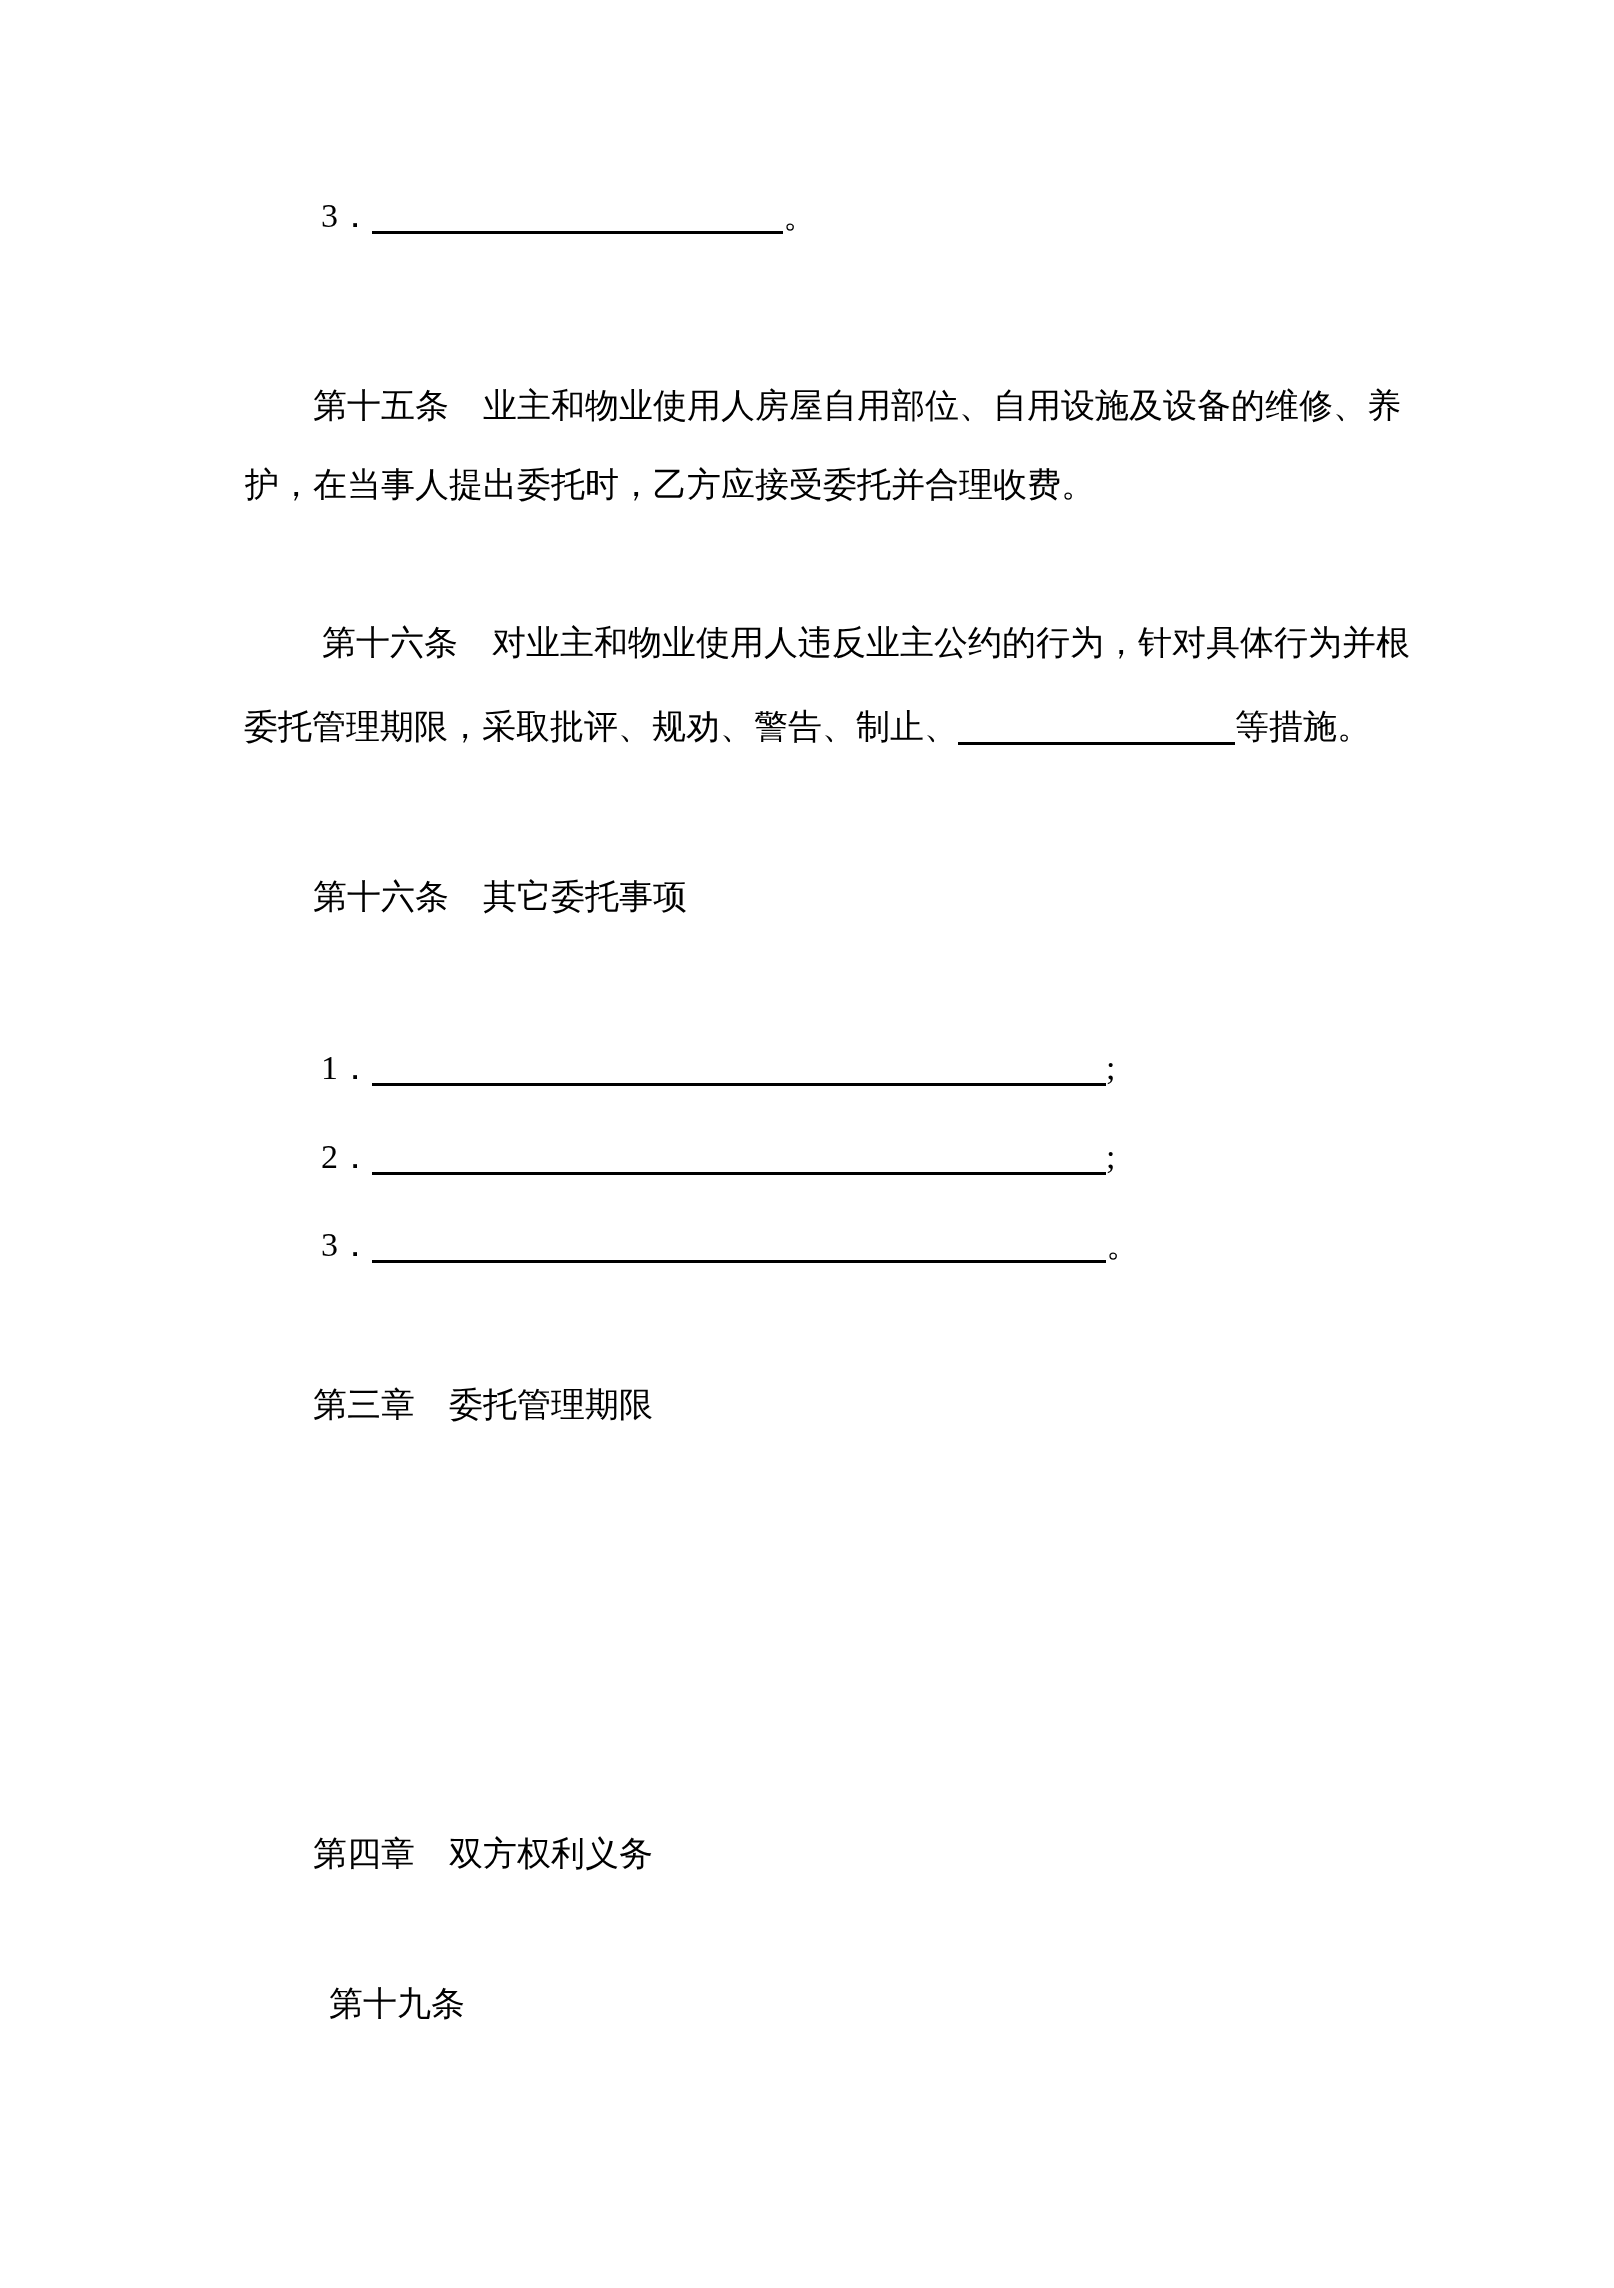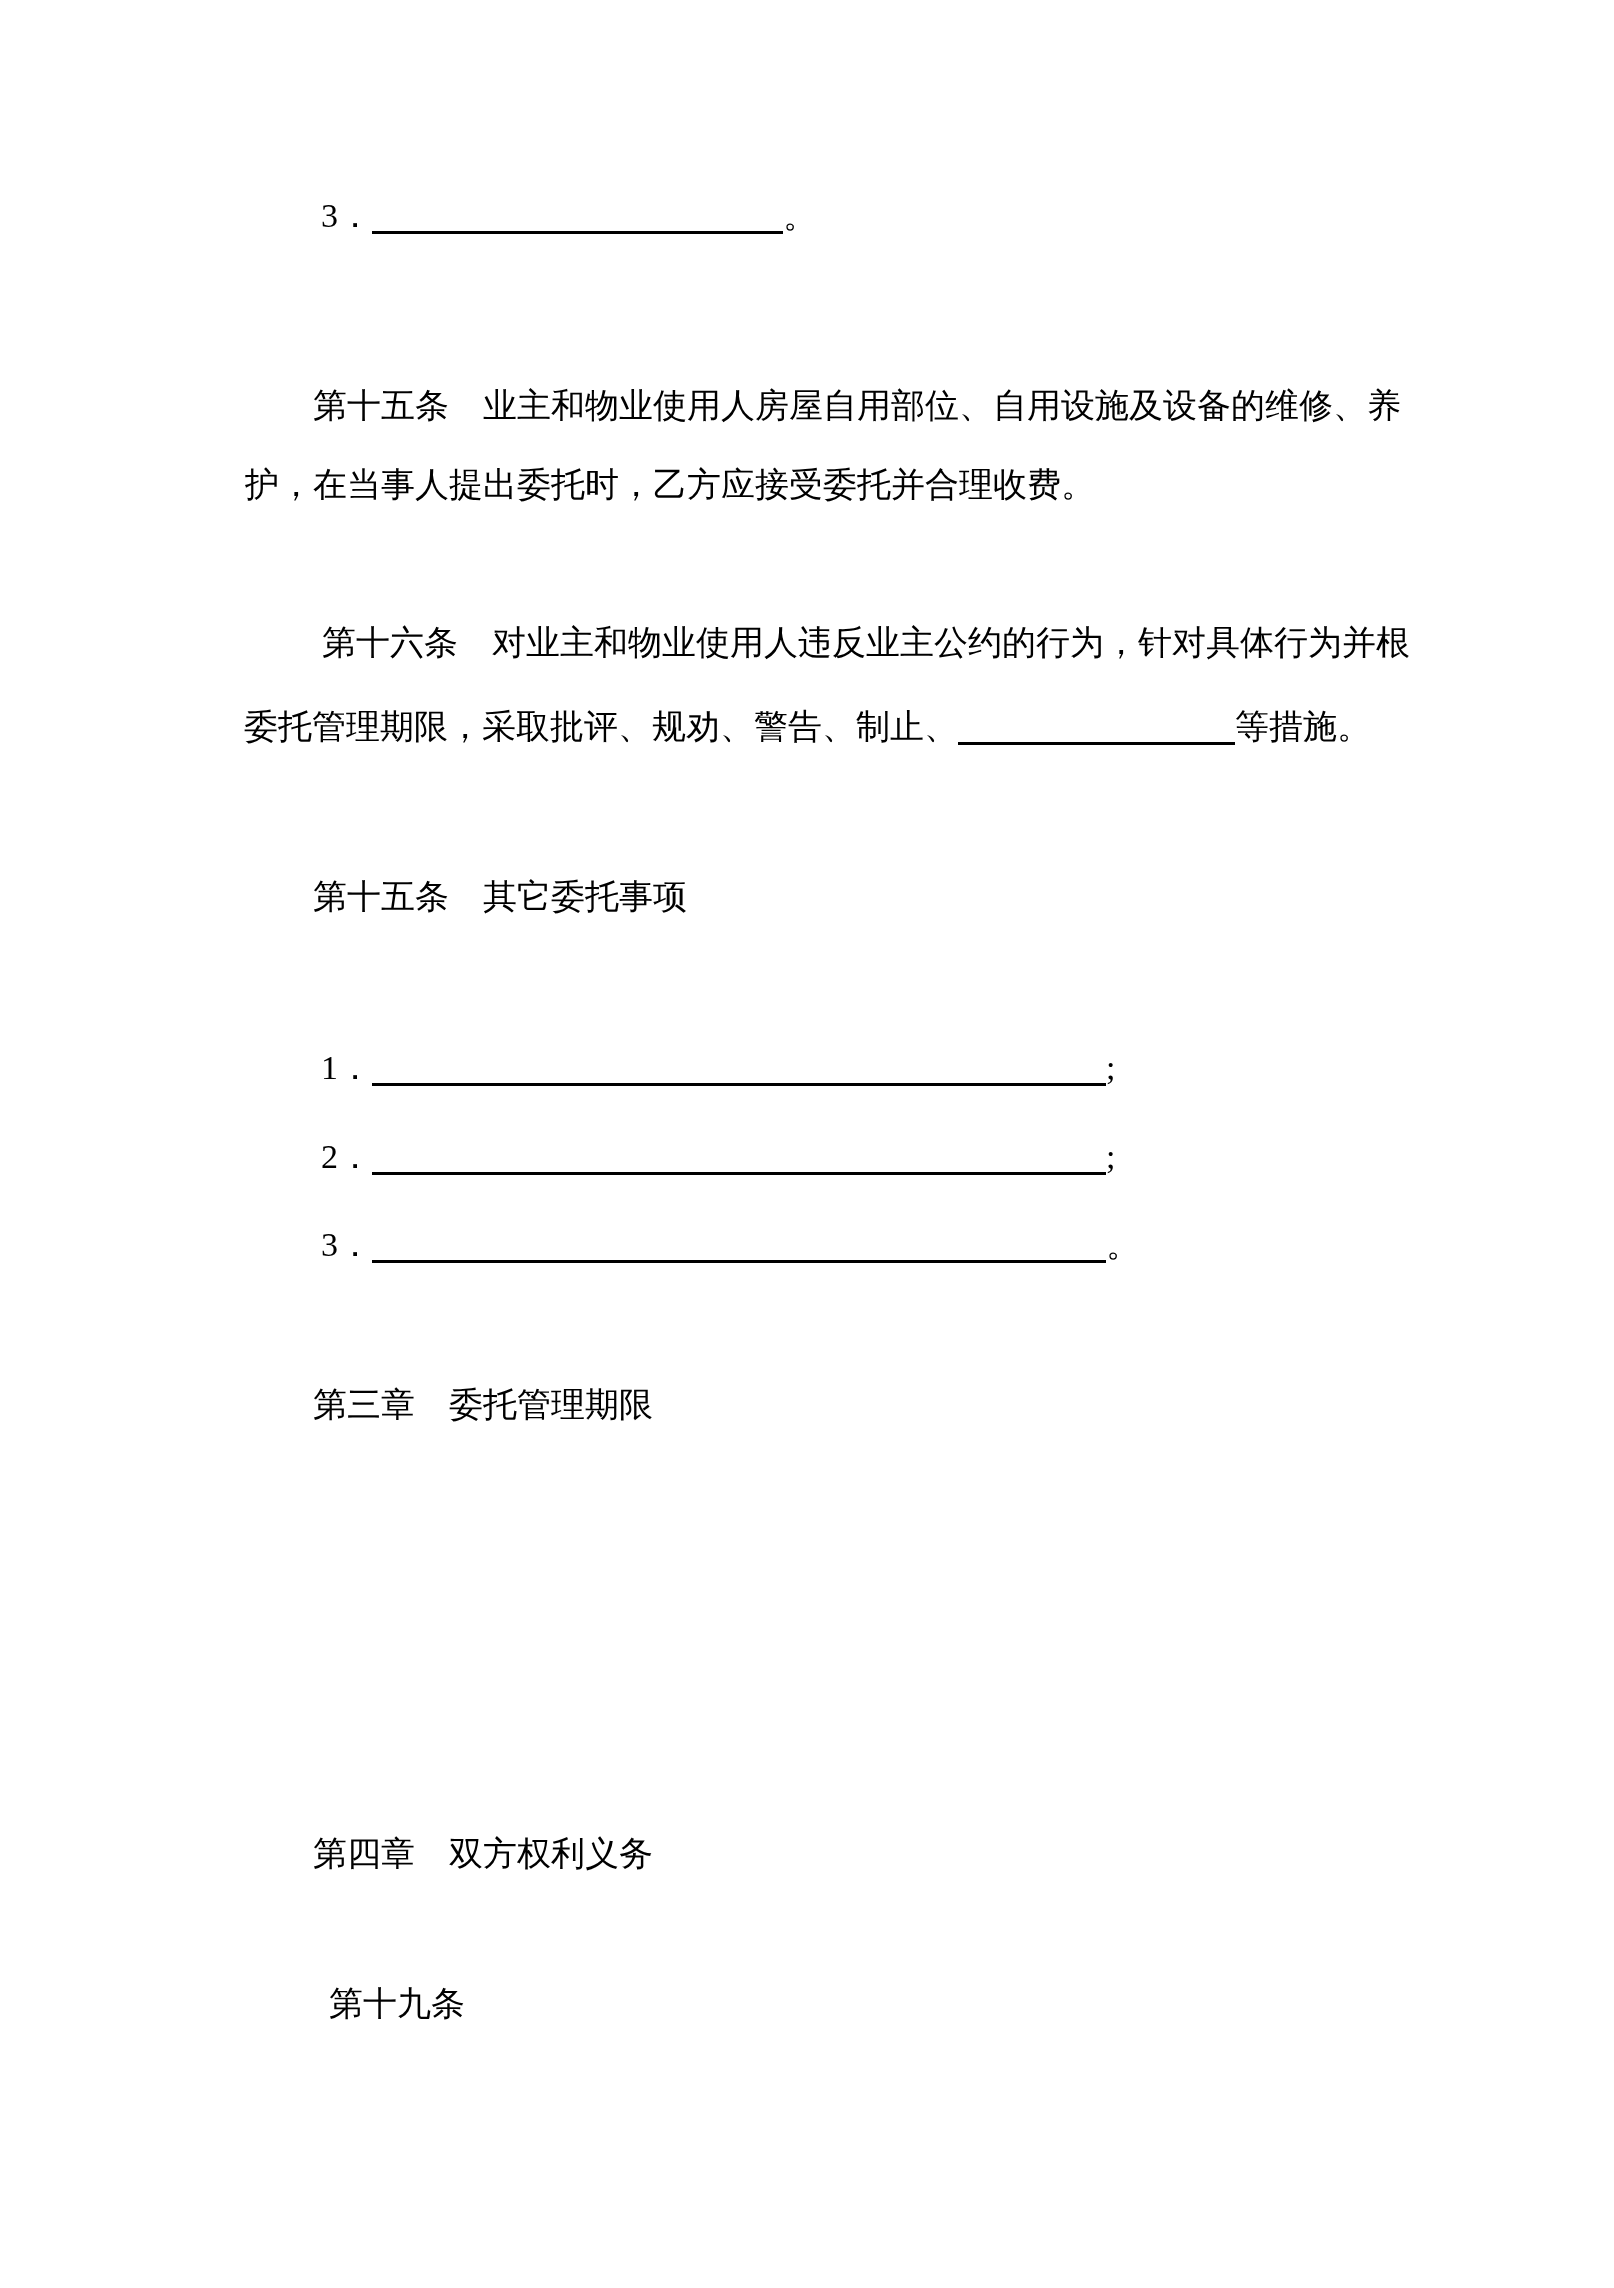--- a/index.html
+++ b/index.html
@@ -57,21 +57,21 @@
   </div>
 
   <div class="line" style="left:322px; top:622px;">
     <span>第十六条　对业主和物业使用人违反业主公约的行为，针对具体行为并根</span>
   </div>
   <div class="line" style="left:244px; top:706px;">
     <span>委托管理期限，采取批评、规劝、警告、制止、</span><span class="blank w305"></span><span>等措施。</span>
   </div>
 
   <div class="line" style="left:313px; top:876px;">
-    <span>第十五条　其它委托事项</span>
+    <span>第十六条　其它委托事项</span>
   </div>
 
   <div class="line" style="left:321px; top:1047px;">
     <span>1．</span><span class="blank w807"></span><span>;</span>
   </div>
   <div class="line" style="left:321px; top:1136px;">
     <span>2．</span><span class="blank w807"></span><span>;</span>
   </div>
   <div class="line" style="left:321px; top:1224px;">
     <span>3．</span><span class="blank w807"></span><span>。</span>

